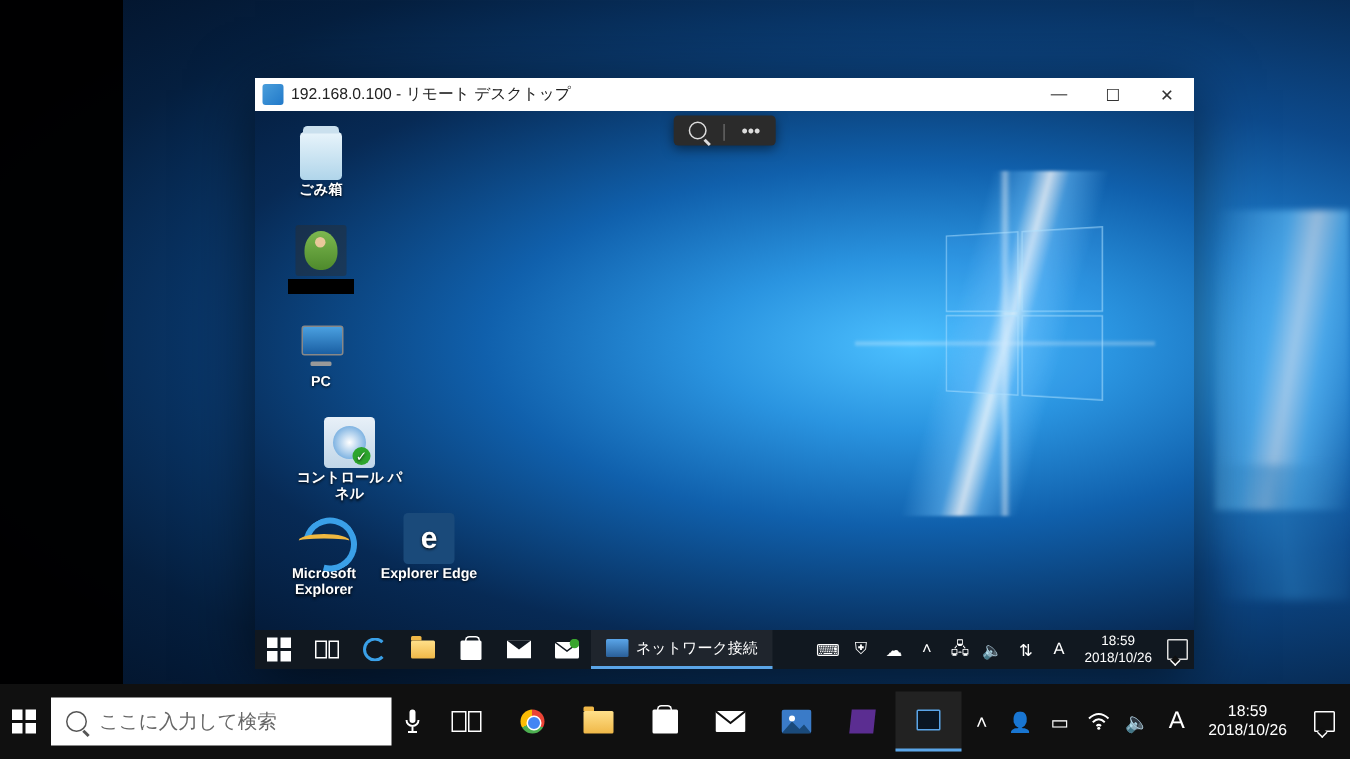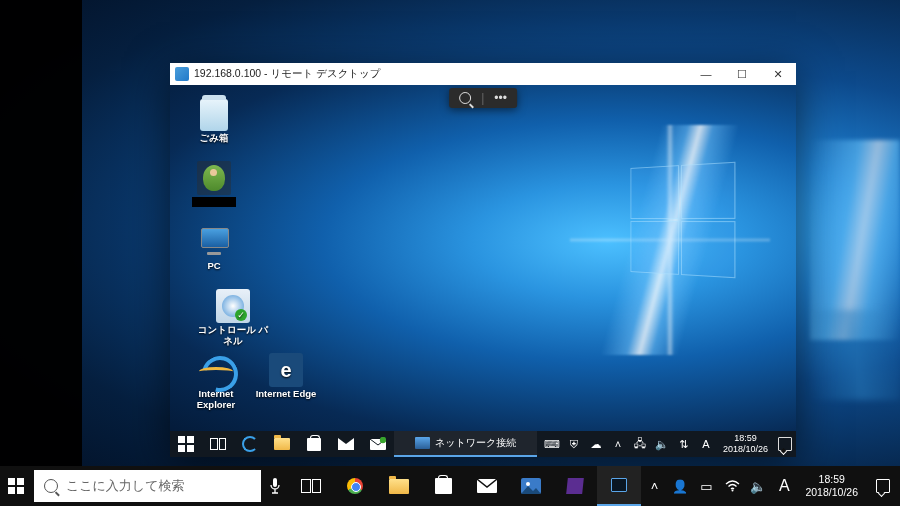--- a/index.html
+++ b/index.html
@@ -21,21 +21,21 @@
   opacity: 0.55; filter: blur(2px);
 }
 .host-light2 {
   position: absolute; right: 0; top: 310px; width: 90px; height: 90px;
   background: linear-gradient(80deg, transparent, #2a7fc0 50%, transparent);
   opacity: 0.5; filter: blur(3px);
 }
 
 
 .host-taskbar {
-  position: absolute; left: 0; right: 0; bottom: 0; height: 40px;
+  position: absolute; left: 0; right: 0; bottom: 0; height: 50px;
   background: #101010; display: flex; align-items: center;
 }
 .host-start { width: 40px; height: 40px; display:flex; align-items:center; justify-content:center; cursor:pointer; }
 .win-logo { width:16px; height:16px; display:grid; grid-template: 1fr 1fr / 1fr 1fr; gap:1.5px; }
 .win-logo span { background: #fff; }
 .host-search {
   height: 32px; width: 280px; background: #fff; margin-left: 2px; border-radius: 0;
   display:flex; align-items:center; padding: 0 10px; gap:8px; color:#666; font-size:13px;
 }
 .host-search .circ { width:14px; height:14px; border:1.5px solid #555; border-radius:50%; position:relative; }
@@ -44,21 +44,21 @@
 .host-task-icons .ti { width:44px; height:40px; display:flex; align-items:center; justify-content:center; cursor:pointer; }
 .host-tray { margin-left:auto; display:flex; align-items:center; height:100%; color:#fff; }
 .host-tray .ti { width:26px; height:40px; display:flex; align-items:center; justify-content:center; font-size:13px; cursor:pointer; }
 .host-clock { font-size:10.5px; text-align:center; line-height:1.25; padding:0 8px; }
 .notif { width:14px; height:14px; border:1.2px solid #fff; border-radius:1px; position:relative; }
 .notif::after { content:''; position:absolute; left:2px; bottom:-4px; width:4px; height:4px; border-right:1.2px solid #fff; border-bottom:1.2px solid #fff; transform:rotate(45deg); background:#101010; }
 
 
 .rdp-window {
   position: absolute; left: 170px; top: 52px; width: 626px; height: 394px;
-  background: #fff; box-shadow: 0 8px 40px rgba(0,0,0,0.6); margin-top: 11px;
+  background: #fff; box-shadow: 0 8px 40px rgba(0,0,0,0.6);
 }
 .rdp-titlebar {
   height: 22px; background: #fff; display:flex; align-items:center; font-size:10.5px; color:#222;
 }
 .rdp-titlebar .ticon { width:14px; height:14px; margin:0 5px; background: linear-gradient(135deg,#4a9edb,#2179c9); border-radius:2px; }
 .rdp-title { flex:1; }
 .rdp-ctrl { width:36px; height:22px; display:flex; align-items:center; justify-content:center; cursor:pointer; font-size:11px; color:#333; }
 
 
 .rdp-content {
@@ -111,21 +111,21 @@
 .ie-ico::after{content:'';position:absolute;left:0;top:14px;width:34px;height:6px;border-radius:50%;border-top:3px solid #f0b840;}
 .edge-ico { background:#1a4a7a; border-radius:3px; display:flex; align-items:center; justify-content:center; color:#fff; font-size:20px; font-weight:bold; }
 
 
 .rdp-taskbar {
   position:absolute; left:0; right:0; bottom:0; height:26px;
   background:#111820; display:flex; align-items:center;
 }
 .rdp-taskbar .ti { height:26px; display:flex; align-items:center; justify-content:center; cursor:pointer; color:#fff; }
 .rdp-taskbar .ts { width:32px; }
-.rdp-taskbar .app { padding:0 21px; gap:5px; font-size:10px; border-bottom:2px solid #5aa5e8; background:rgba(255,255,255,0.06);justify-content:space-between;}
+.rdp-taskbar .app { padding:0 10px; gap:5px; font-size:10px; border-bottom:2px solid #5aa5e8; background:rgba(255,255,255,0.06);justify-content:space-between;}
 .rdp-tray { margin-left:auto; display:flex; align-items:center; height:100%; color:#ddd; }
 .rdp-tray .ti { width:22px; font-size:11px; }
 .rdp-clock { font-size:9px; text-align:center; line-height:1.2; padding:0 6px; color:#fff; }
 
 .folder-s { width:16px; height:12px; background:linear-gradient(#ffe08a,#f0b848); border-radius:1px; position:relative; }
 .folder-s::before{content:'';position:absolute;left:0;top:-3px;width:7px;height:3px;background:#f0b848;border-radius:1px 1px 0 0;}
 .edge-s { width:16px; height:16px; border-radius:50%; border:2.5px solid #3aa0e8; border-right-color:transparent; }
 .store-s { width:14px; height:13px; background:#fff; border-radius:1px; position:relative; }
 .store-s::before{content:'';position:absolute;left:3px;top:-3px;width:8px;height:4px;border:1.5px solid #fff;border-bottom:none;border-radius:3px 3px 0 0;}
 .mail-s { width:16px; height:12px; background:#fff; position:relative; clip-path: polygon(0 0,100% 0,100% 100%,0 100%); }
@@ -183,25 +183,25 @@
         <div class="dicon" style="left:4px; top:130px;">
           <div class="ico pc-ico"></div>
           <span class="lbl">PC</span>
         </div>
         <div class="dicon" style="left:17px; top:194px; width:72px;">
           <div class="ico cpanel"></div>
           <span class="lbl">コントロール パネル</span>
         </div>
         <div class="dicon" style="left:0px; top:258px; width:72px;">
           <div class="ico ie-ico"></div>
-          <span class="lbl">Internet Explorer</span>
+          <span class="lbl">Microsoft Explorer</span>
         </div>
         <div class="dicon" style="left:72px; top:258px; width:68px;">
           <div class="ico edge-ico">e</div>
-          <span class="lbl">Internet Edge</span>
+          <span class="lbl">Explorer Edge</span>
         </div>
       </div>
 
       <div class="rdp-taskbar">
         <div class="ti ts">
           <div class="win-logo">
               <span></span>
               <span></span>
               <span></span>
               <span></span>

